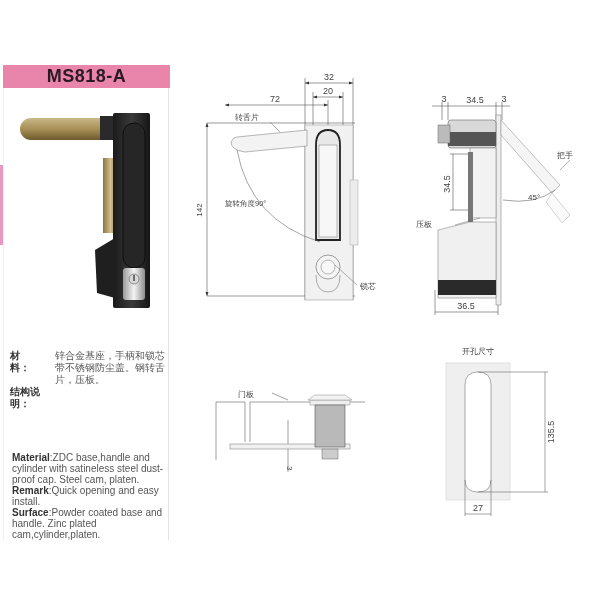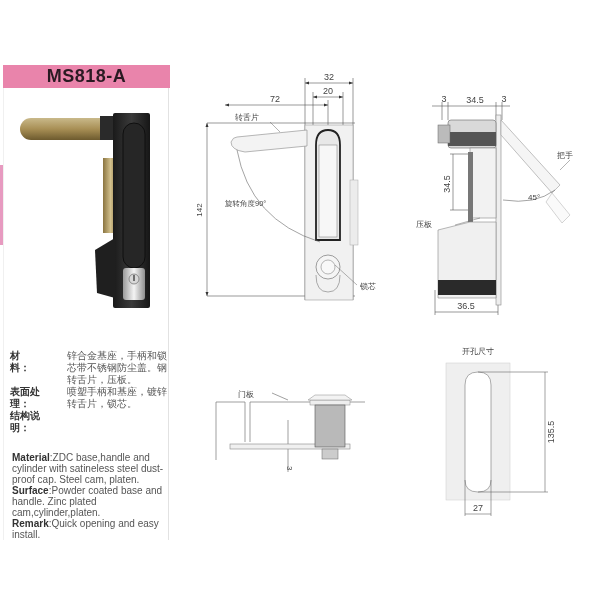--- a/index.html
+++ b/index.html
@@ -6,21 +6,21 @@
   body { width:600px; height:600px; position:relative; overflow:hidden; font-family:"Liberation Sans", "DejaVu Sans", sans-serif; color:#333; }
   .abs { position:absolute; }
   .panel { left:3px; top:65px; width:166px; height:475px; border-right:1px solid #e2e2e2; border-left:1px solid #f0f0f0; box-sizing:border-box; }
   .title-bar { left:3px; top:65px; width:167px; height:23px; background:#e984ab; display:flex; align-items:center; justify-content:center; }
   .title-bar span { font-weight:bold; font-size:18px; color:#2a1a22; letter-spacing:0.5px;text-align:center; }
   .pink-strip { left:0; top:165px; width:3px; height:80px; background:#e79ac0; }
   .photo { left:15px; top:108px; width:150px; height:205px; }
   .spec-cn { left:10px; top:350px; width:160px; font-size:10px; line-height:12px; color:#555; }
   .spec-cn .row { display:flex; }
   .spec-cn .lbl { width:45px; font-weight:bold; color:#333; flex-shrink:0; }
-  .spec-cn .val { flex:1;margin-left:12px; }
+  .spec-cn .val { flex:1; }
   .spec-en { left:12px; top:452px; width:160px; font-size:10px; line-height:11px; color:#555; }
   .spec-en b { color:#333; }
   svg text { font-family:"Liberation Sans", "DejaVu Sans", sans-serif; }
 </style>
 </head>
 <body>
 
 <div class="abs panel"></div>
 <div class="abs title-bar">
   <span>MS818-A</span>
@@ -65,32 +65,28 @@
   <circle cx="119" cy="171" r="5" fill="#d8d8d8" stroke="#777" stroke-width="0.8"></circle>
   <rect x="118.3" y="167" width="1.4" height="6" fill="#444"></rect>
 </svg>
 
 <div class="abs spec-cn">
   <div class="row">
     <span class="lbl">材　　料：</span>
     <span class="val">锌合金基座，手柄和锁芯带不锈钢防尘盖。钢转舌片，压板。</span>
   </div>
   <div class="row">
-    <span class="lbl">表面处理：</span>
-    <span class="val">喷塑手柄和基座，镀锌转舌片，锁芯。</span>
-  </div>
-  <div class="row">
     <span class="lbl">结构说明：</span>
   </div>
 </div>
 
 <div class="abs spec-en">
   <div><b>Material</b><span>:ZDC base,handle and cylinder with satineless steel dust-proof cap. Steel cam, platen.</span></div>
+  <div><b>Remark</b><span>:Quick opening and easy install.</span></div>
   <div><b>Surface</b><span>:Powder coated base and handle. Zinc plated cam,cylinder,platen.</span></div>
-  <div><b>Remark</b><span>:Quick opening and easy install.</span></div>
 </div>
 
 <svg class="abs" style="left:195px;top:70px;" width="200" height="240" viewBox="0 0 200 240">
   <g stroke="#555" stroke-width="0.6" fill="none">
 
     <line x1="110" y1="8" x2="110" y2="230"></line>
     <line x1="158" y1="8" x2="158" y2="230"></line>
     <line x1="110" y1="13" x2="158" y2="13"></line>
 
     <line x1="118" y1="22" x2="118" y2="60"></line>

